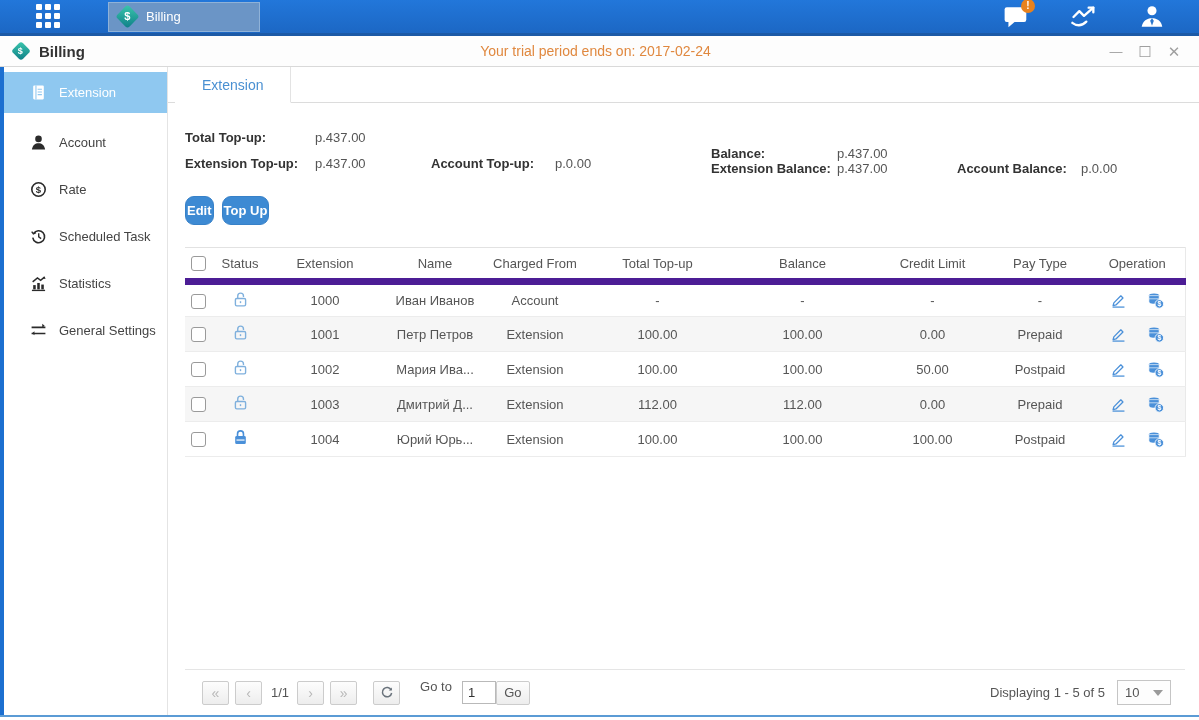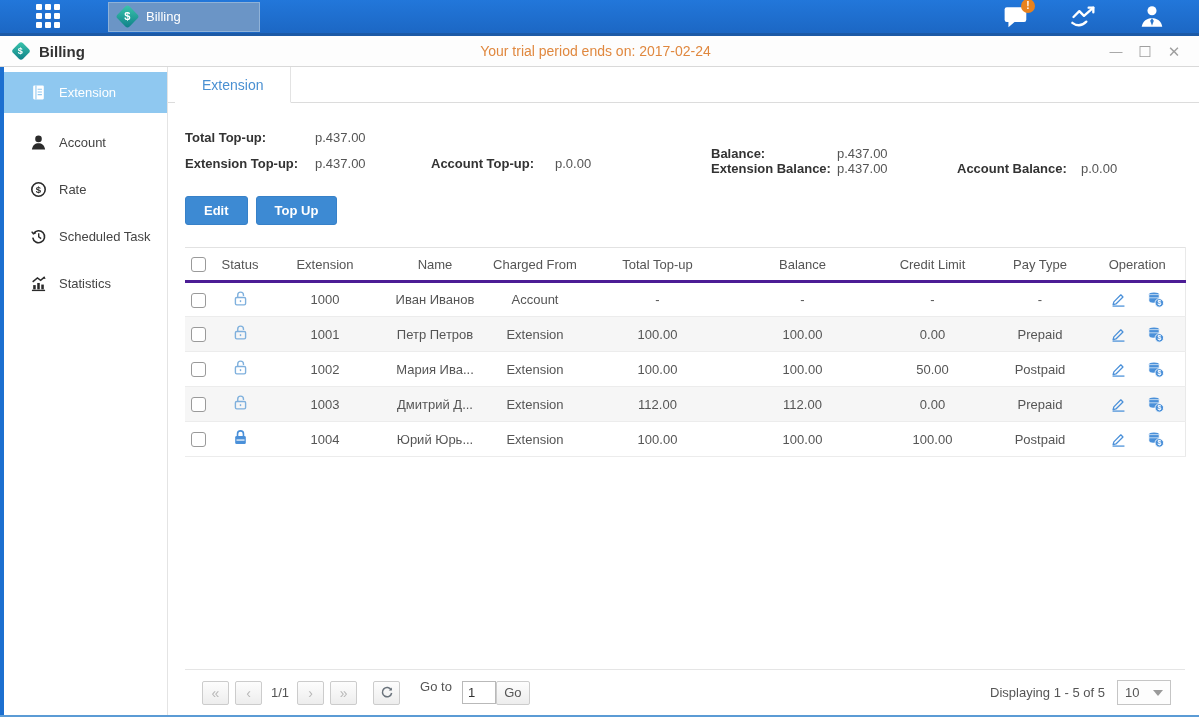--- a/index.html
+++ b/index.html
@@ -48,25 +48,25 @@
          color:#4a90d2; font-size:14px; cursor:pointer; }
 
   .content { padding:12px 14px 0 17px; flex:1; display:flex; flex-direction:column; }
   .summary { display:flex; font-size:13px; margin-top:10px; }
   .sum-half { width:50%; display:grid; grid-template-columns:130px 116px 124px auto; align-items:center; }
   .sum-label { font-weight:bold; color:#333; }
   .sum-value { color:#555; }
 
   .btn-row { margin-top:20px; display:flex; gap:8px; }
   .btn { background:#3d8ad3; border:1px solid #3781c8; color:#fff; font-size:13px; font-weight:bold;
-         font-family:"Liberation Sans",sans-serif; padding:6px 18px; border-radius:3px; cursor:pointer; }
+         font-family:"Liberation Sans",sans-serif; padding:6px 1px; border-radius:9px; cursor:pointer; }
 
   table.tbl { width:100%; border-collapse:collapse; margin-top:22px; font-size:13px; color:#555;
               border-top:1px solid #e2e2e2; border-right:1px solid #e9e9e9; table-layout:fixed; }
-  .tbl th { font-weight:normal; color:#555; height:34px; border-bottom:3px solid #4c1d95; text-align:center; }
+  .tbl th { font-weight:normal; color:#555; height:34px; border-bottom:7px solid #4c1d95; text-align:center; }
   .tbl td { height:35px; border-bottom:1px solid #ececec; text-align:center; overflow:hidden; white-space:nowrap; }
   .tbl tr.alt td { background:#f6f6f6; }
   .cb { display:inline-block; width:15px; height:15px; border:1px solid #9a9a9a; border-radius:3px; background:#fff;
         vertical-align:middle; cursor:pointer; }
   .c-cb { text-align:left !important; padding-left:6px; }
   .op-ic { display:inline-block; width:17px; height:17px; margin:0 8px; cursor:pointer; vertical-align:middle; }
 
   
   .footer { margin-top:auto; height:46px; border-top:1px solid #e5e5e5; display:flex; align-items:center;
             padding:0 14px 0 17px; font-size:13px; color:#555; flex:none; }
@@ -180,20 +180,28 @@
     <div class="side-item">
       <svg viewBox="0 0 16 16">
           <path d="M1.8 14.5h12.4" stroke="#2b2b2b" stroke-width="1.3"></path>
           <rect x="3" y="9.5" width="2.4" height="4" fill="#2b2b2b"></rect>
           <rect x="6.8" y="7.5" width="2.4" height="6" fill="#2b2b2b"></rect>
           <rect x="10.6" y="9" width="2.4" height="4.5" fill="#2b2b2b"></rect>
           <path d="M2.5 6.5L7 2.8l3 2.2 3.6-3" fill="none" stroke="#2b2b2b" stroke-width="1.4"></path>
           <path d="M13.8 1.2l.8 2.6-2.6-.6z" fill="#2b2b2b"></path>
         </svg>
       <span>Statistics</span>
+    </div>
+    <div class="side-item">
+      <svg viewBox="0 0 16 16">
+          <path d="M1.5 5h13M1.5 10.8h13" stroke="#2b2b2b" stroke-width="1.6"></path>
+          <path d="M10.5 2.4l3.2 2.6-3.2 2.6z" fill="#2b2b2b" transform="scale(0.7) translate(6,0)"></path>
+          <path d="M6 8.2L2.8 10.8 6 13.4z" fill="#2b2b2b" transform="scale(0.7) translate(0,4.4)"></path>
+        </svg>
+      <span>General Settings</span>
     </div>
   </div>
 
   <div class="main">
     <div class="tabstrip">
       <div class="tab">
         <span>Extension</span>
       </div>
     </div>
 

